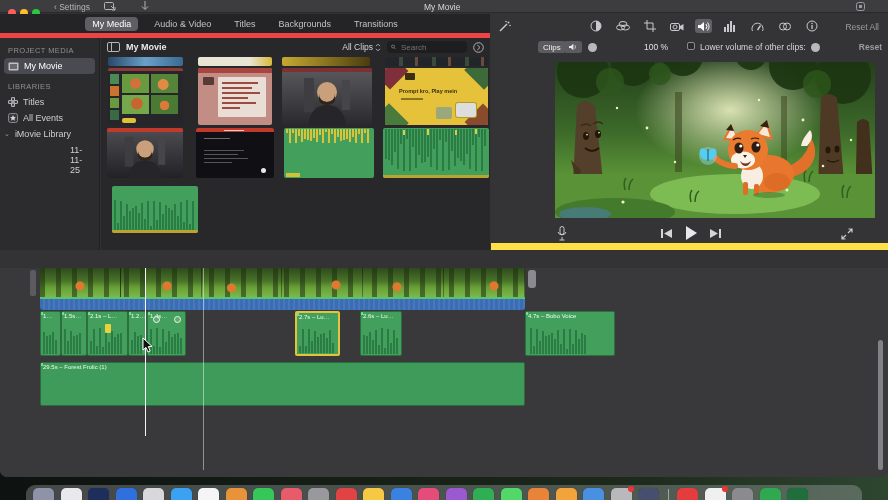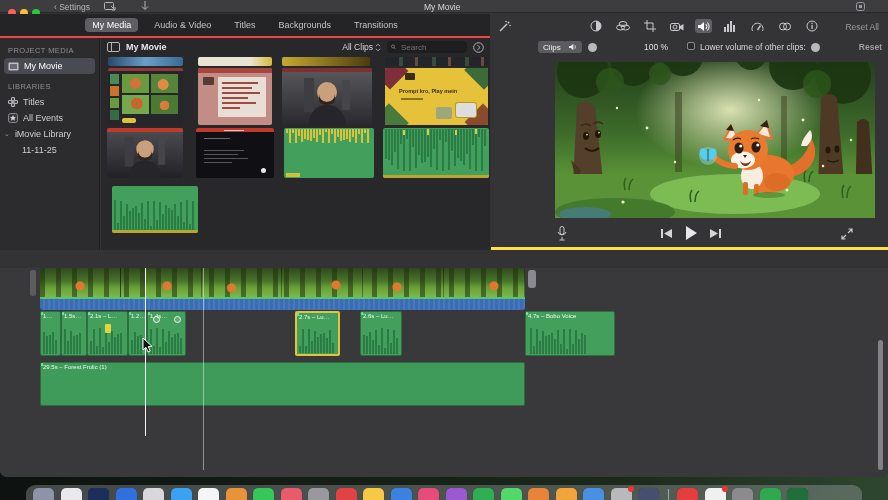--- a/index.html
+++ b/index.html
@@ -16,36 +16,36 @@
   .dock-icon{flex:0 0 21px;height:21px;border-radius:5px;position:relative;box-shadow:0 0 1px rgba(0,0,0,.4);}
   .dock-sep{flex:0 0 1px;height:12px;background:rgba(255,255,255,.45);margin:1px 2px 0;}
   .dock-badge{position:absolute;right:-2px;top:-2px;width:6px;height:6px;border-radius:50%;background:#e33;}
   
   #window{left:0;top:0;width:888px;height:477px;background:#333336;border-radius:0 0 7px 7px;overflow:hidden;}
   
   #titlebar{left:0;top:0;width:888px;height:13px;background:#3d3d40;border-bottom:1px solid #2a2a2c;}
   .tl{width:8px;height:8px;border-radius:50%;display:inline-block;margin-right:4px;}
   #titlebar .txt{font-size:8.5px;color:#b5b5b8;}
   
-  #tabstrip{left:0;top:14px;width:490px;height:24px;background:#242426;border-bottom:2px solid #ef4444;
+  #tabstrip{left:0;top:14px;width:490px;height:24px;background:#242426;border-bottom:5px solid #ef4444;
     display:flex;align-items:center;justify-content:center;gap:9px;}
   .tab{font-size:9px;color:#c3c3c6;padding:2px 7px;border-radius:4px;white-space:nowrap;}
   .tab.active{background:#5f5f63;color:#fff;}
   #sidebar{left:0;top:38px;width:100px;height:212px;background:#2c2c2f;border-right:1px solid #1e1e20;font-size:9px;}
   .side-hdr{color:#909094;font-size:7.5px;letter-spacing:.4px;margin:8px 0 3px 8px;}
   .side-row{display:flex;align-items:center;gap:5px;padding:3px 8px;color:#cfcfd2;}
   .side-row.sel{background:#4a4a52;border-radius:4px;margin:0 4px;padding:3px 4px;color:#fff;}
   #browser{left:101px;top:38px;width:389px;height:212px;background:#28282b;}
   #bheader{left:0;top:0;width:389px;height:18px;display:flex;align-items:center;gap:6px;padding:0 6px;}
   #bheader .title{font-size:9px;color:#e8e8ea;font-weight:bold;}
   #searchbox{display:flex;align-items:center;gap:3px;background:#1e1e21;border-radius:4px;height:12px;padding:0 4px;width:80px;}
   #searchbox input{background:transparent;border:0;outline:0;color:#ddd;font-size:8px;width:64px;font-family:"Liberation Sans",sans-serif;}
   .thumb{position:absolute;border-radius:2px;overflow:hidden;}
   
-  #rightpane{left:491px;top:14px;width:397px;height:236px;background:#343437;border-bottom:3px solid #fde047;}
+  #rightpane{left:491px;top:14px;width:397px;height:236px;background:#343437;border-bottom:7px solid #fde047;}
   .toolicon{width:17px;height:14px;display:flex;align-items:center;justify-content:center;border-radius:3px;}
   .toolicon.active{background:#616165;}
   .graytxt{color:#9c9c9f;font-size:8.5px;}
   .slider{position:relative;height:3px;border-radius:2px;background:#1e1e21;}
   .knob{position:absolute;top:-3px;width:9px;height:9px;border-radius:50%;background:#b9b9bd;}
   #viewer{left:64px;top:48px;width:320px;height:156px;background:#000;}
   
   #tltoolbar{left:0;top:250px;width:888px;height:18px;background:#3e3e42;border-bottom:1px solid #2c2c2f;}
   #timeline{left:0;top:268px;width:888px;height:209px;background:#39393c;}
   .fs-seg{height:100%;flex:1;border-right:1px solid rgba(0,0,0,.35);
@@ -124,21 +124,21 @@
         <svg width="10" height="10" viewBox="0 0 10 10">
           <rect x="0.5" y="0.5" width="9" height="9" rx="2" fill="#3a3a3e" stroke="#8a8a8e"></rect>
           <path d="M5 2 L5.9 4 L8 4.2 L6.4 5.6 L6.9 7.8 L5 6.6 L3.1 7.8 L3.6 5.6 L2 4.2 L4.1 4 Z" fill="#d8d8dc"></path>
         </svg>
         <span>All Events</span>
       </div>
       <div class="side-row" style="padding-left:4px;">
         <span style="font-size:7px;color:#9a9a9e;">⌄</span>
         <span>iMovie Library</span>
       </div>
-      <div class="side-row" style="padding-left:22px;">
+      <div class="side-row" style="padding-left:22px;margin-left:48px;">
         <span>11-11-25</span>
       </div>
     </div>
 
     <div class="abs" id="browser">
       <div class="abs" id="bheader">
         <svg width="13" height="10" viewBox="0 0 13 10">
           <rect x="0.5" y="0.5" width="12" height="9" rx="1.5" fill="none" stroke="#b5b5b8"></rect>
             <line x1="4.5" y1="0.5" x2="4.5" y2="9.5" stroke="#b5b5b8"></line>
         </svg>

